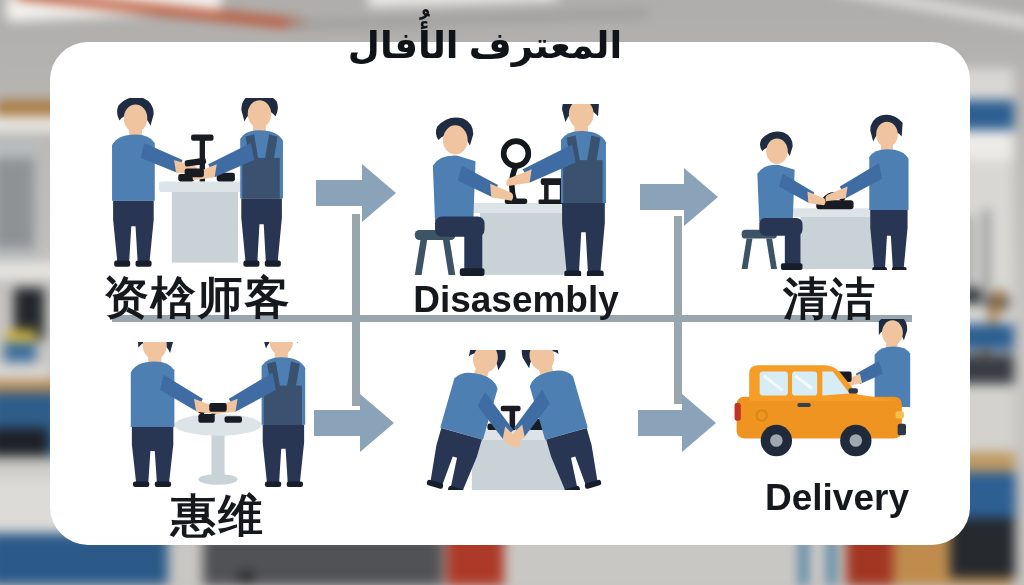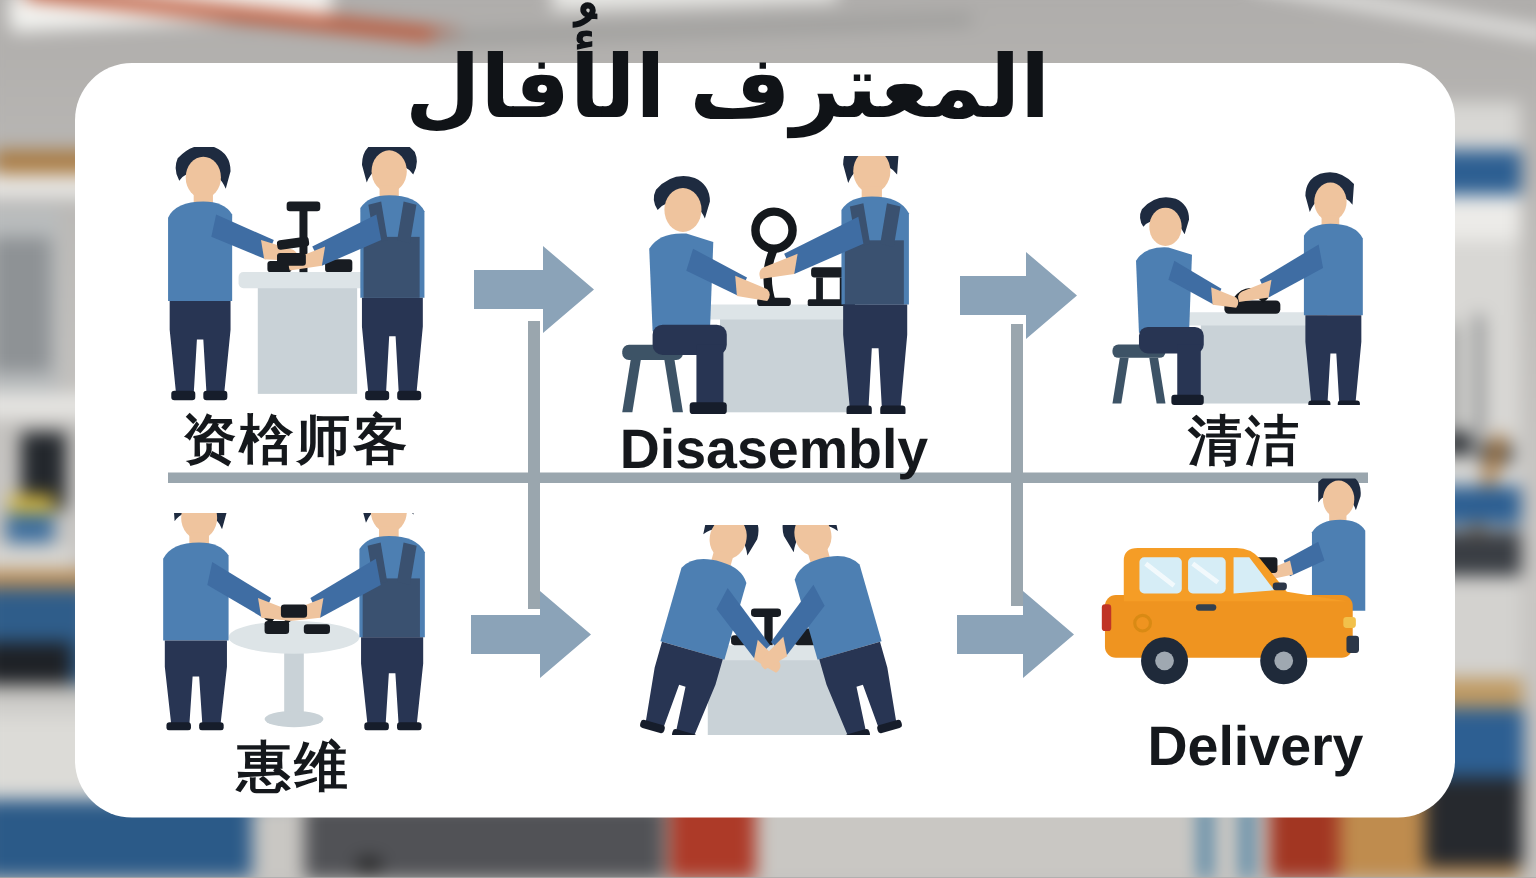--- a/index.html
+++ b/index.html
@@ -52,31 +52,31 @@
   .rwood{left:952px;top:464px;width:75px;height:20px;background:#bf9a63;}
   .rbench{left:958px;top:484px;width:70px;height:48px;background:#2d5f92;}
   .rdark{left:962px;top:530px;width:65px;height:60px;background:#26292e;}
   
   .card{
     position:absolute;left:50px;top:42px;width:920px;height:503px;
     background:#ffffff;border-radius:38px;
   }
   .title{
     position:absolute;left:0;right:54px;top:24px;text-align:center;
-    font-size:58px;font-weight:800;color:#101317;letter-spacing:1px;
+    font-size:37px;font-weight:800;color:#101317;letter-spacing:1px;
   }
   
   .connectors{position:absolute;left:0;top:0;width:1024px;height:585px;pointer-events:none;}
   
   .panel{position:absolute;display:flex;flex-direction:column;align-items:center;}
   .panel svg{display:block;}
   .caption{
     font-weight:800;color:#15181c;white-space:nowrap;line-height:1.1;margin-top:4px;
   }
-  .cap-cjk{font-size:36px;letter-spacing:2px;}
+  .cap-cjk{font-size:45px;letter-spacing:2px;}
   .cap-en{font-size:37px;letter-spacing:0px;}
   
   .c-skin{fill:#efc49e}.c-hair{fill:#1e2b40}
   .c-shirt{fill:#4d7fb2}.c-shirt2{fill:#3f6da3}
   .c-over{fill:#3a5170}.c-pants{fill:#283553}.c-shoe{fill:#161d2b}
   .c-ttop{fill:#dde4e7}.c-tbody{fill:#c9d2d7}
   .c-stool{fill:#3d5366}.c-black{fill:#181c22}
   .c-van{fill:#f59d26}.c-van2{fill:#ef9420}
   .c-glass{fill:#d6edf6}.c-wheel{fill:#1f2a3a}.c-hub{fill:#9fa8b1}
 </style>
@@ -256,21 +256,21 @@
         <path class="c-shirt2" d="M60,44 L100,68 L94,80 L57,60 Z"></path>
         <path class="c-skin" d="M92,68 L112,76 Q116,78 114,83 L94,80 Z"></path>
         <path class="c-pants" d="M31,92 H69 V110 L65,152 H54 L52,118 H48 L46,152 H35 L31,110 Z"></path>
         <rect class="c-shoe" x="32" y="150" width="15" height="6" rx="2"></rect>
         <rect class="c-shoe" x="52" y="150" width="15" height="6" rx="2"></rect>
       </g>
     </svg>
     <div class="caption cap-cjk">清洁</div>
   </div>
 
-  <div class="panel" style="left:76px;top:342px;width:240px;">
+  <div class="panel" style="left:98px;top:342px;width:240px;">
     <svg width="240" height="145" viewBox="0 0 220 133" preserveAspectRatio="xMidYMax meet">
 
       <rect class="c-tbody" x="104" y="82" width="12" height="42"></rect>
       <ellipse class="c-tbody" cx="110" cy="126" rx="18" ry="5"></ellipse>
       <ellipse class="c-ttop" cx="110" cy="76" rx="40" ry="10"></ellipse>
       <rect class="c-black" x="92" y="66" width="15" height="8" rx="2"></rect>
       <path d="M94,66 Q100,56 108,66" fill="none" stroke="#14181c" stroke-width="5"></path>
       <rect class="c-black" x="116" y="68" width="16" height="6" rx="2"></rect>
 
       <path class="c-hair" d="M36,-9 Q46,-20 59,-16 Q69,-12 69,-1 L66,10 Q62,0 52,-1 Q42,-2 37,5 Z"></path>

